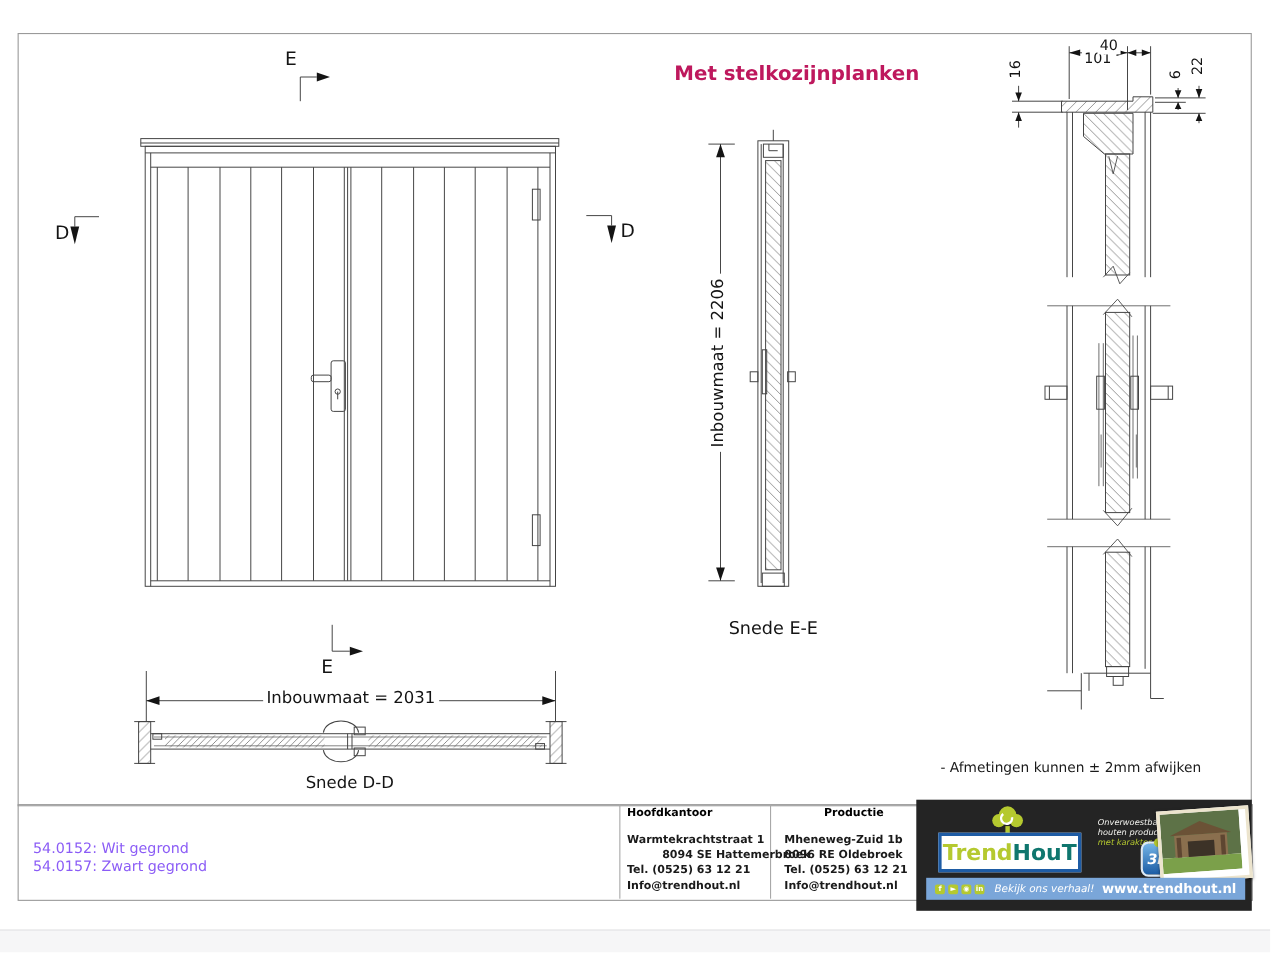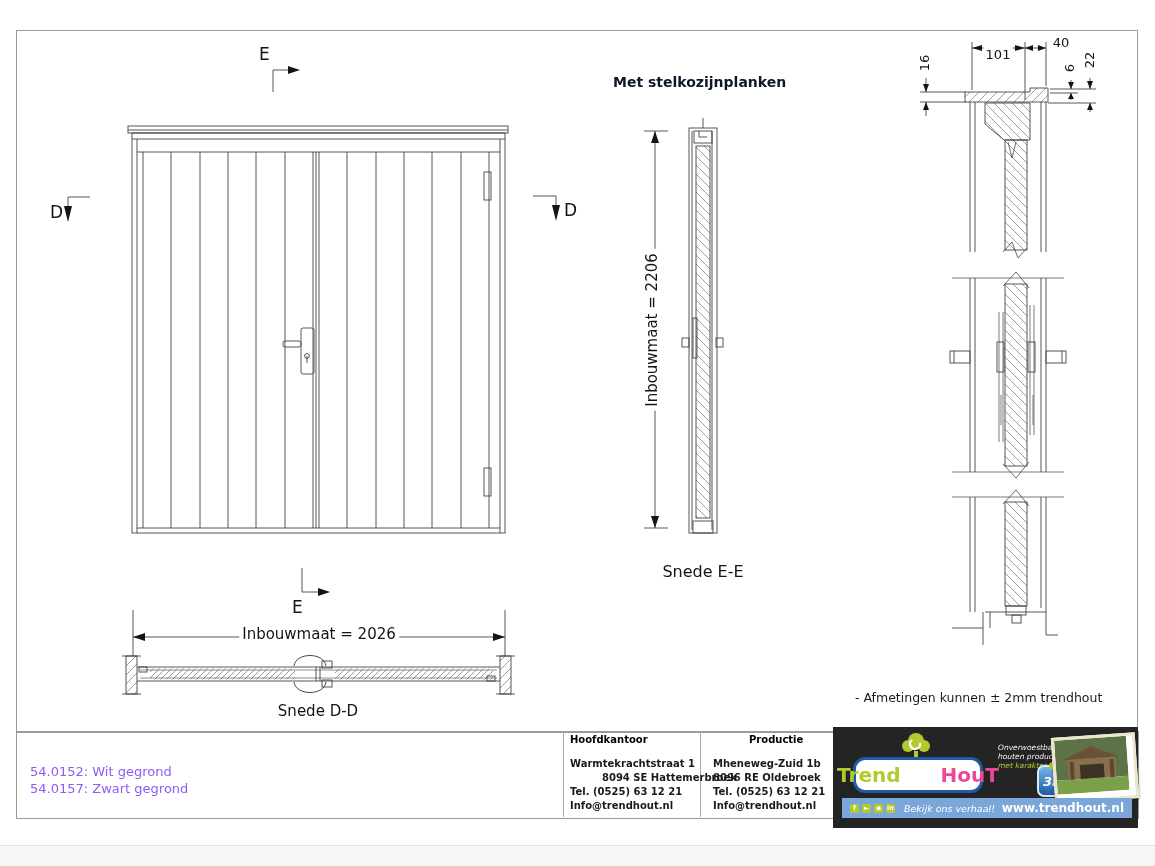--- a/index.html
+++ b/index.html
@@ -9,40 +9,40 @@
   
   #border{left:16px;top:30px;width:1120px;height:701px;border:1px solid #9a9a9a;}
   #bottom-strip{left:0;top:845px;width:1155px;height:21px;background:#f6f6f7;border-top:1px solid #e2e2e4;}
   
   .lbl{position:absolute;transform:translate(-50%,-50%);white-space:nowrap;color:#141414;}
   .lbl.bg{background:#fff;padding:0 3px;}
   .marker{position:absolute;font-size:17px;color:#141414;}
   .dim{position:absolute;transform:translate(-50%,-50%);font-size:13px;color:#141414;background:#fff;padding:0 2px;white-space:nowrap;}
   .dim.rot{transform:translate(-50%,-50%) rotate(-90deg);background:transparent;}
   .rot90{transform:translate(-50%,-50%) rotate(-90deg);}
-  #heading-met{left:613px;top:74px;font-weight:bold;font-size:14px;position:absolute;color:#0f172a;}
+  #heading-met{left:613px;top:57px;font-weight:bold;font-size:18px;position:absolute;color:#be185d;}
   #lbl-ee{left:703px;top:571px;font-size:16px;}
   #lbl-dd{left:318px;top:711px;font-size:15px;}
   #dim-2206{left:652px;top:330px;font-size:15px;background:#fff;padding:0 4px;}
   #dim-2031{left:319px;top:634px;font-size:15px;}
   .note{position:absolute;font-size:12.5px;color:#1a1a1a;white-space:nowrap;}
   #note1{left:855px;top:668px;}
   #note2{left:855px;top:690px;}
   
   #titleblock{left:16px;top:731px;width:1121px;height:86px;border-left:1px solid #9a9a9a;border-right:1px solid #9a9a9a;border-bottom:1px solid #9a9a9a;border-top:1px solid #9a9a9a;}
   .tb-divider{position:absolute;top:731px;height:86px;width:1px;background:#a8a8a8;}
   #tb-title{left:30px;top:736px;font-size:17.5px;font-weight:bold;color:#000;white-space:nowrap;position:absolute;}
   .tb-variant{position:absolute;left:30px;font-size:13px;color:#8b5cf6;}
   #tb-var1{top:764px;} #tb-var2{top:781px;}
   .addr-head{position:absolute;font-size:10px;font-weight:bold;color:#000;}
   .addr-line{position:absolute;font-size:10px;font-weight:bold;color:#1a1a1a;white-space:nowrap;}
   
   #banner{left:833px;top:727px;width:305px;height:101px;background:#242424;}
-  #logo-box{position:absolute;left:20px;top:30px;width:124px;height:30px;background:#fff;border:3px solid #1e5ca5;border-radius:12px;display:flex;align-items:center;justify-content:center;font-size:20px;font-weight:800;letter-spacing:0;}
-  #logo-box .g{color:#b5c92f;} #logo-box .b{color:#ec4899;padding-left:40px;}
+  #logo-box{position:absolute;left:20px;top:30px;width:124px;height:30px;background:#fff;border:3px solid #1e5ca5;border-radius:0;display:flex;align-items:center;justify-content:center;font-size:20px;font-weight:800;letter-spacing:0;}
+  #logo-box .g{color:#b5c92f;} #logo-box .b{color:#0f766e;}
   #tree{position:absolute;left:66px;top:4px;width:34px;height:30px;}
   #tagline{position:absolute;left:165px;top:16px;font-size:7.5px;line-height:9px;font-style:italic;color:#f2f2ee;white-space:nowrap;}
   #tagline .green{color:#b5c92f;}
   #badge3d{position:absolute;left:204px;top:38px;width:28px;height:28px;border-radius:7px;background:linear-gradient(#74b4e6,#1b5ca4);border:2px solid #dce9f5;color:#fff;font-weight:800;font-size:13px;font-style:italic;display:flex;align-items:center;justify-content:center;}
   #badge3d::before{content:"";position:absolute;top:-5px;left:50%;width:8px;height:8px;margin-left:-4px;border-radius:50%;background:#b5c92f;}
   #photo{position:absolute;left:220px;top:8px;width:78px;height:60px;background:#fff;border:3px solid #ece4cd;transform:rotate(-4deg);box-shadow:0 1px 3px rgba(0,0,0,.5);}
   #bluebar{position:absolute;left:9px;top:71px;width:290px;height:20px;background:#7aa6d9;display:flex;align-items:center;}
   .soc{width:9px;height:9px;border-radius:2px;background:#b5c92f;color:#fff;font-size:6.5px;font-weight:bold;line-height:9px;text-align:center;margin-right:3px;}
   #cta{font-style:italic;font-size:9.5px;color:#fff;margin-left:6px;white-space:nowrap;}
   #site{margin-left:auto;margin-right:8px;font-size:12px;font-weight:bold;color:#fff;white-space:nowrap;}
@@ -188,31 +188,31 @@
   </svg>
 
   <div id="heading-met">Met stelkozijnplanken</div>
 
   <span class="marker" style="left:259px;top:44px;">E</span>
   <span class="marker" style="left:292px;top:597px;">E</span>
   <span class="marker" style="left:50px;top:202px;">D</span>
   <span class="marker" style="left:564px;top:200px;">D</span>
 
   <div class="lbl rot90" id="dim-2206">Inbouwmaat = 2206</div>
-  <div class="lbl bg" id="dim-2031">Inbouwmaat = 2026</div>
+  <div class="lbl bg" id="dim-2031">Inbouwmaat = 2031</div>
   <div class="lbl" id="lbl-ee">Snede E-E</div>
   <div class="lbl" id="lbl-dd">Snede D-D</div>
 
   <span class="dim" style="left:998px;top:54px;">101</span>
-  <span class="dim" style="left:1061px;top:42px;">40</span>
+  <span class="dim" style="left:1008px;top:42px;">40</span>
   <span class="dim rot" style="left:924px;top:63px;">16</span>
   <span class="dim rot" style="left:1069px;top:68px;">6</span>
   <span class="dim rot" style="left:1089px;top:60px;">22</span>
 
-  <div class="note" id="note2">- Afmetingen kunnen ± 2mm trendhout</div>
+  <div class="note" id="note2">- Afmetingen kunnen ± 2mm afwijken</div>
 
   <div class="abs" id="titleblock"></div>
   <div class="tb-divider" style="left:563px;"></div>
   <div class="tb-divider" style="left:700px;"></div>
 
   <div class="tb-variant" id="tb-var1">54.0152: Wit gegrond</div>
   <div class="tb-variant" id="tb-var2">54.0157: Zwart gegrond</div>
 
   <div class="addr-head" style="left:570px;top:734px;">Hoofdkantoor</div>
   <div class="addr-line" style="left:570px;top:758px;">Warmtekrachtstraat 1</div>

